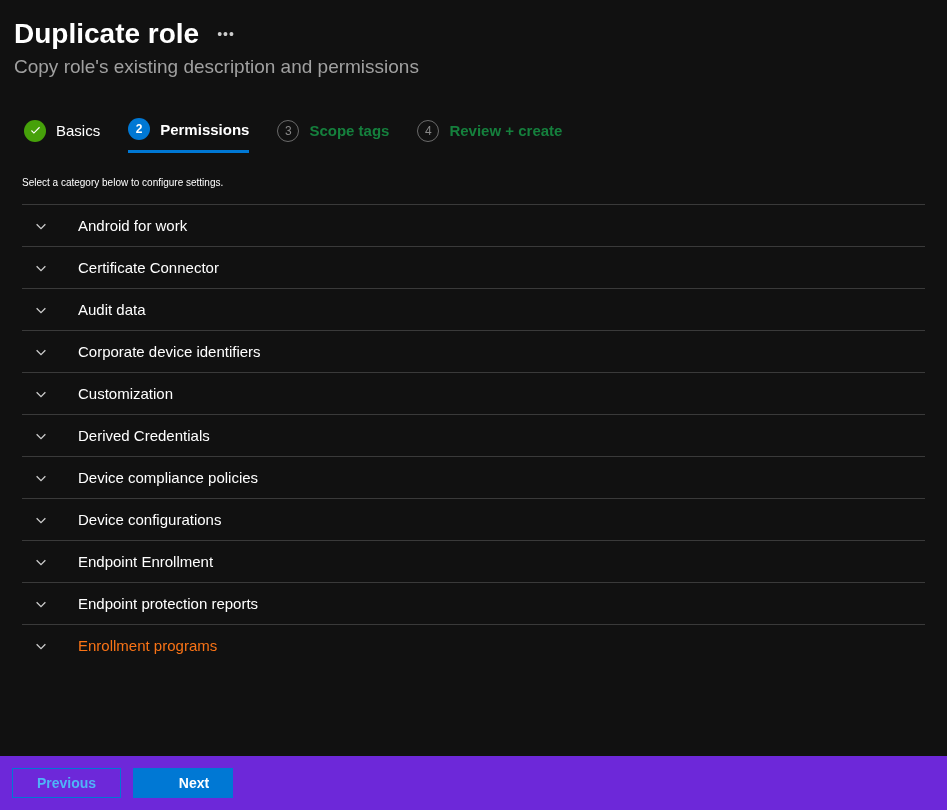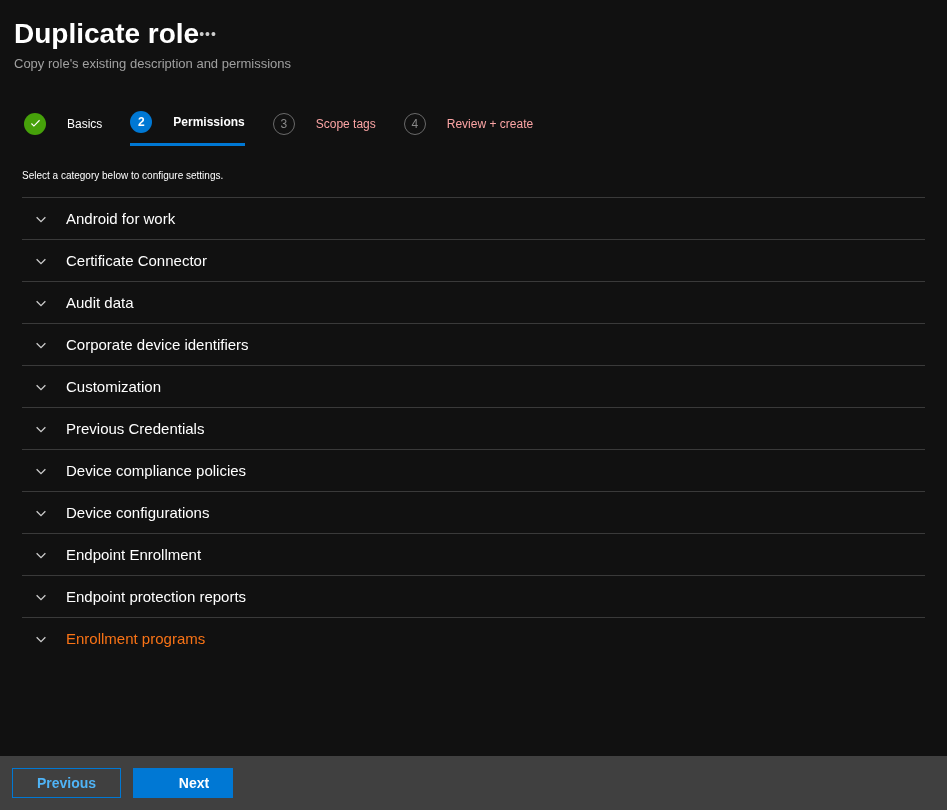--- a/index.html
+++ b/index.html
@@ -15,34 +15,35 @@
       height: 810px;
       overflow: hidden;
       position: relative;
     }
     .header {
       padding: 18px 14px 10px 14px;
     }
     .title-row {
       display: flex;
       align-items: center;
+      gap: 18px;
     }
     .page-title {
       font-size: 28px;
       font-weight: 600;
       color: #ffffff;
     }
     .more-dots {
       color: #cccccc;
       font-size: 14px;
       letter-spacing: 1px;
       cursor: pointer;
     }
     .page-subtitle {
-      font-size: 13px;
+      font-size: 19px;
       color: #a0a0a0;
       margin-top: 6px;
     }
     .tabs {
       display: flex;
       align-items: center;
       gap: 28px;
       padding: 30px 24px 0 24px;
     }
     .tab {
@@ -83,34 +84,33 @@
     .tab-icon-number-active {
       background-color: #0078d4;
       color: #ffffff;
       font-weight: 600;
     }
     .tab-icon-number-inactive {
       border: 1px solid #6a6a6a;
       color: #888888;
     }
     .tab-label {
-      font-size: 12px;
-      margin-left: 11px;
+      font-size: 15px;
     }
     .tab-label-completed {
       color: #ffffff;
       font-weight: 400;
     }
     .tab-label-active {
       color: #ffffff;
       font-weight: 700;
     }
     .tab-label-inactive {
-      color: #fca5a5;
-      font-weight: 400;
+      color: #15803d;
+      font-weight: 700;
     }
     .instruction {
       padding: 24px 22px 16px 22px;
       font-size: 10px;
       color: #ffffff;
     }
     .category-list {
       padding: 0 22px;
     }
     .category-item {
@@ -129,30 +129,31 @@
     .chevron-icon svg {
       width: 14px;
       height: 14px;
       stroke: #cccccc;
       stroke-width: 1.5;
       fill: none;
     }
     .category-label {
       font-size: 15px;
       color: #ffffff;
+      margin-left: 12px;
     }
     .footer {
       position: absolute;
       bottom: 0;
       left: 0;
       right: 0;
       display: flex;
       gap: 12px;
       padding: 12px;
-      background-color: #404040;
+      background-color: #6d28d9;
     }
     .btn {
       padding: 6px 24px;
       font-size: 14px;
       font-weight: 600;
       cursor: pointer;
       border: none;
       min-width: 100px;
     }
     .btn-secondary {
@@ -256,21 +257,21 @@
     </span>
     <span class="category-label">Customization</span>
   </div>
 
   <div class="category-item">
     <span class="chevron-icon">
       <svg viewBox="0 0 16 16">
           <polyline points="3,6 8,11 13,6"></polyline>
         </svg>
     </span>
-    <span class="category-label">Previous Credentials</span>
+    <span class="category-label">Derived Credentials</span>
   </div>
 
   <div class="category-item">
     <span class="chevron-icon">
       <svg viewBox="0 0 16 16">
           <polyline points="3,6 8,11 13,6"></polyline>
         </svg>
     </span>
     <span class="category-label">Device compliance policies</span>
   </div>

